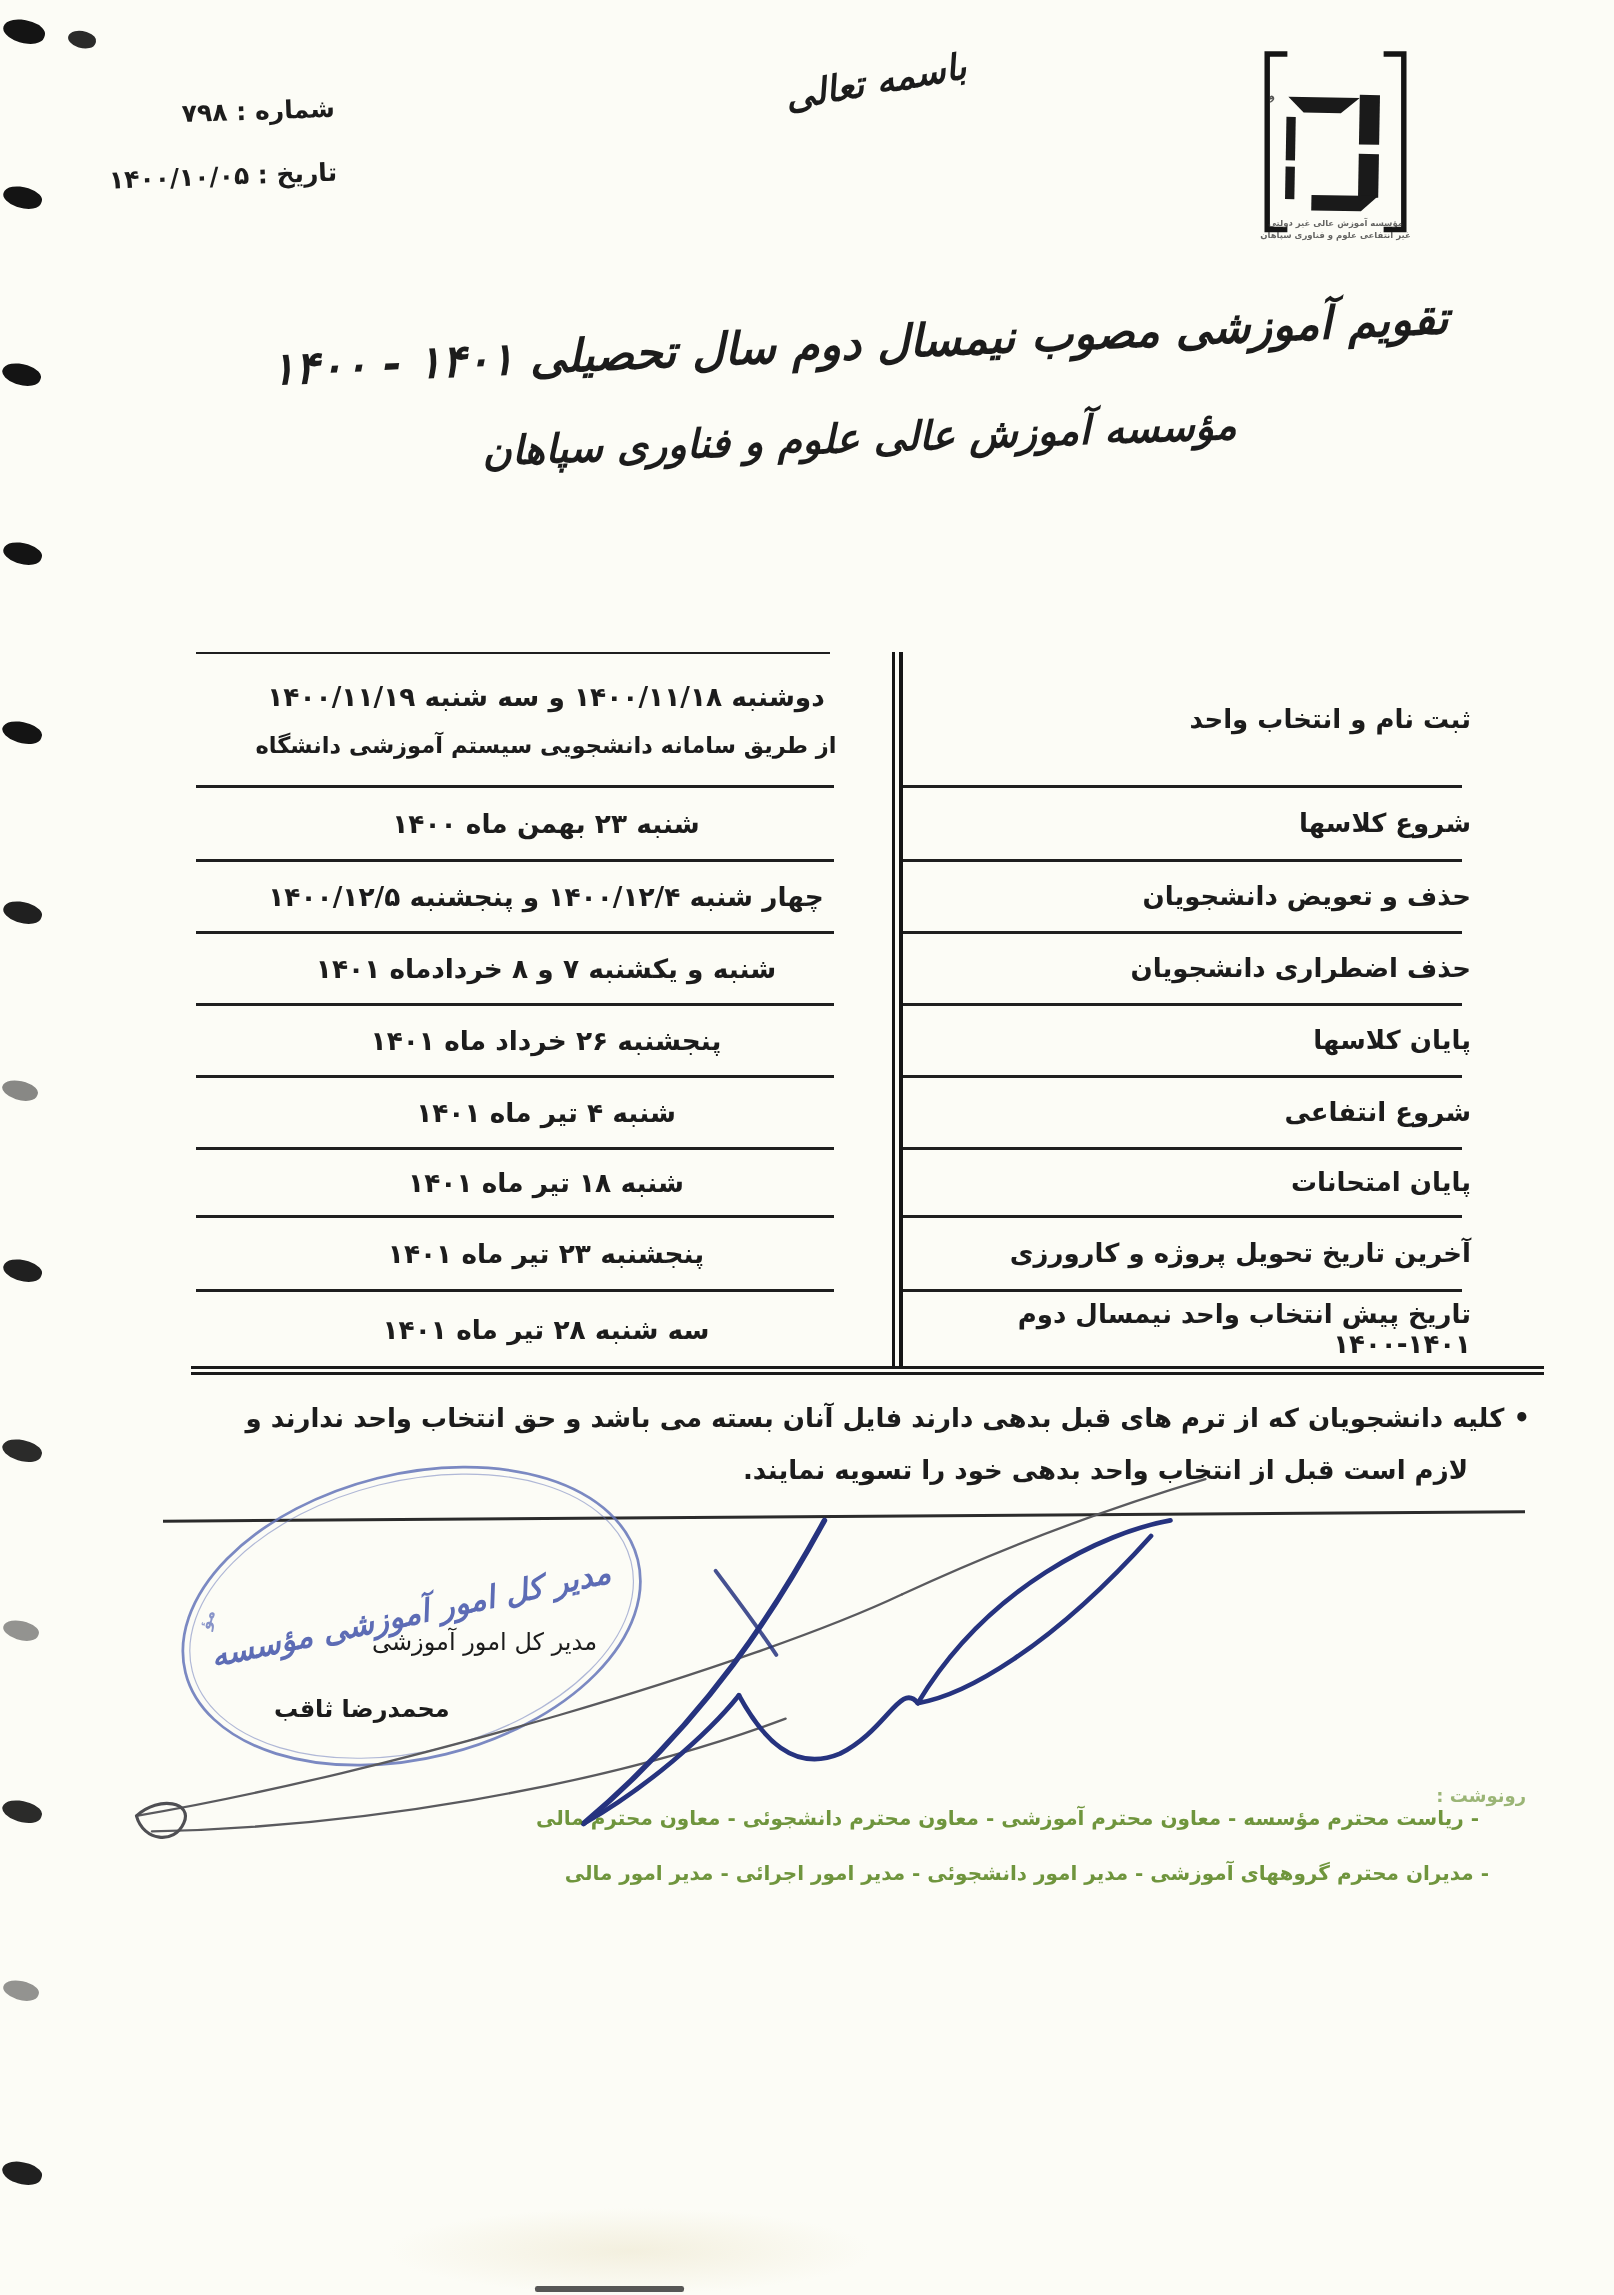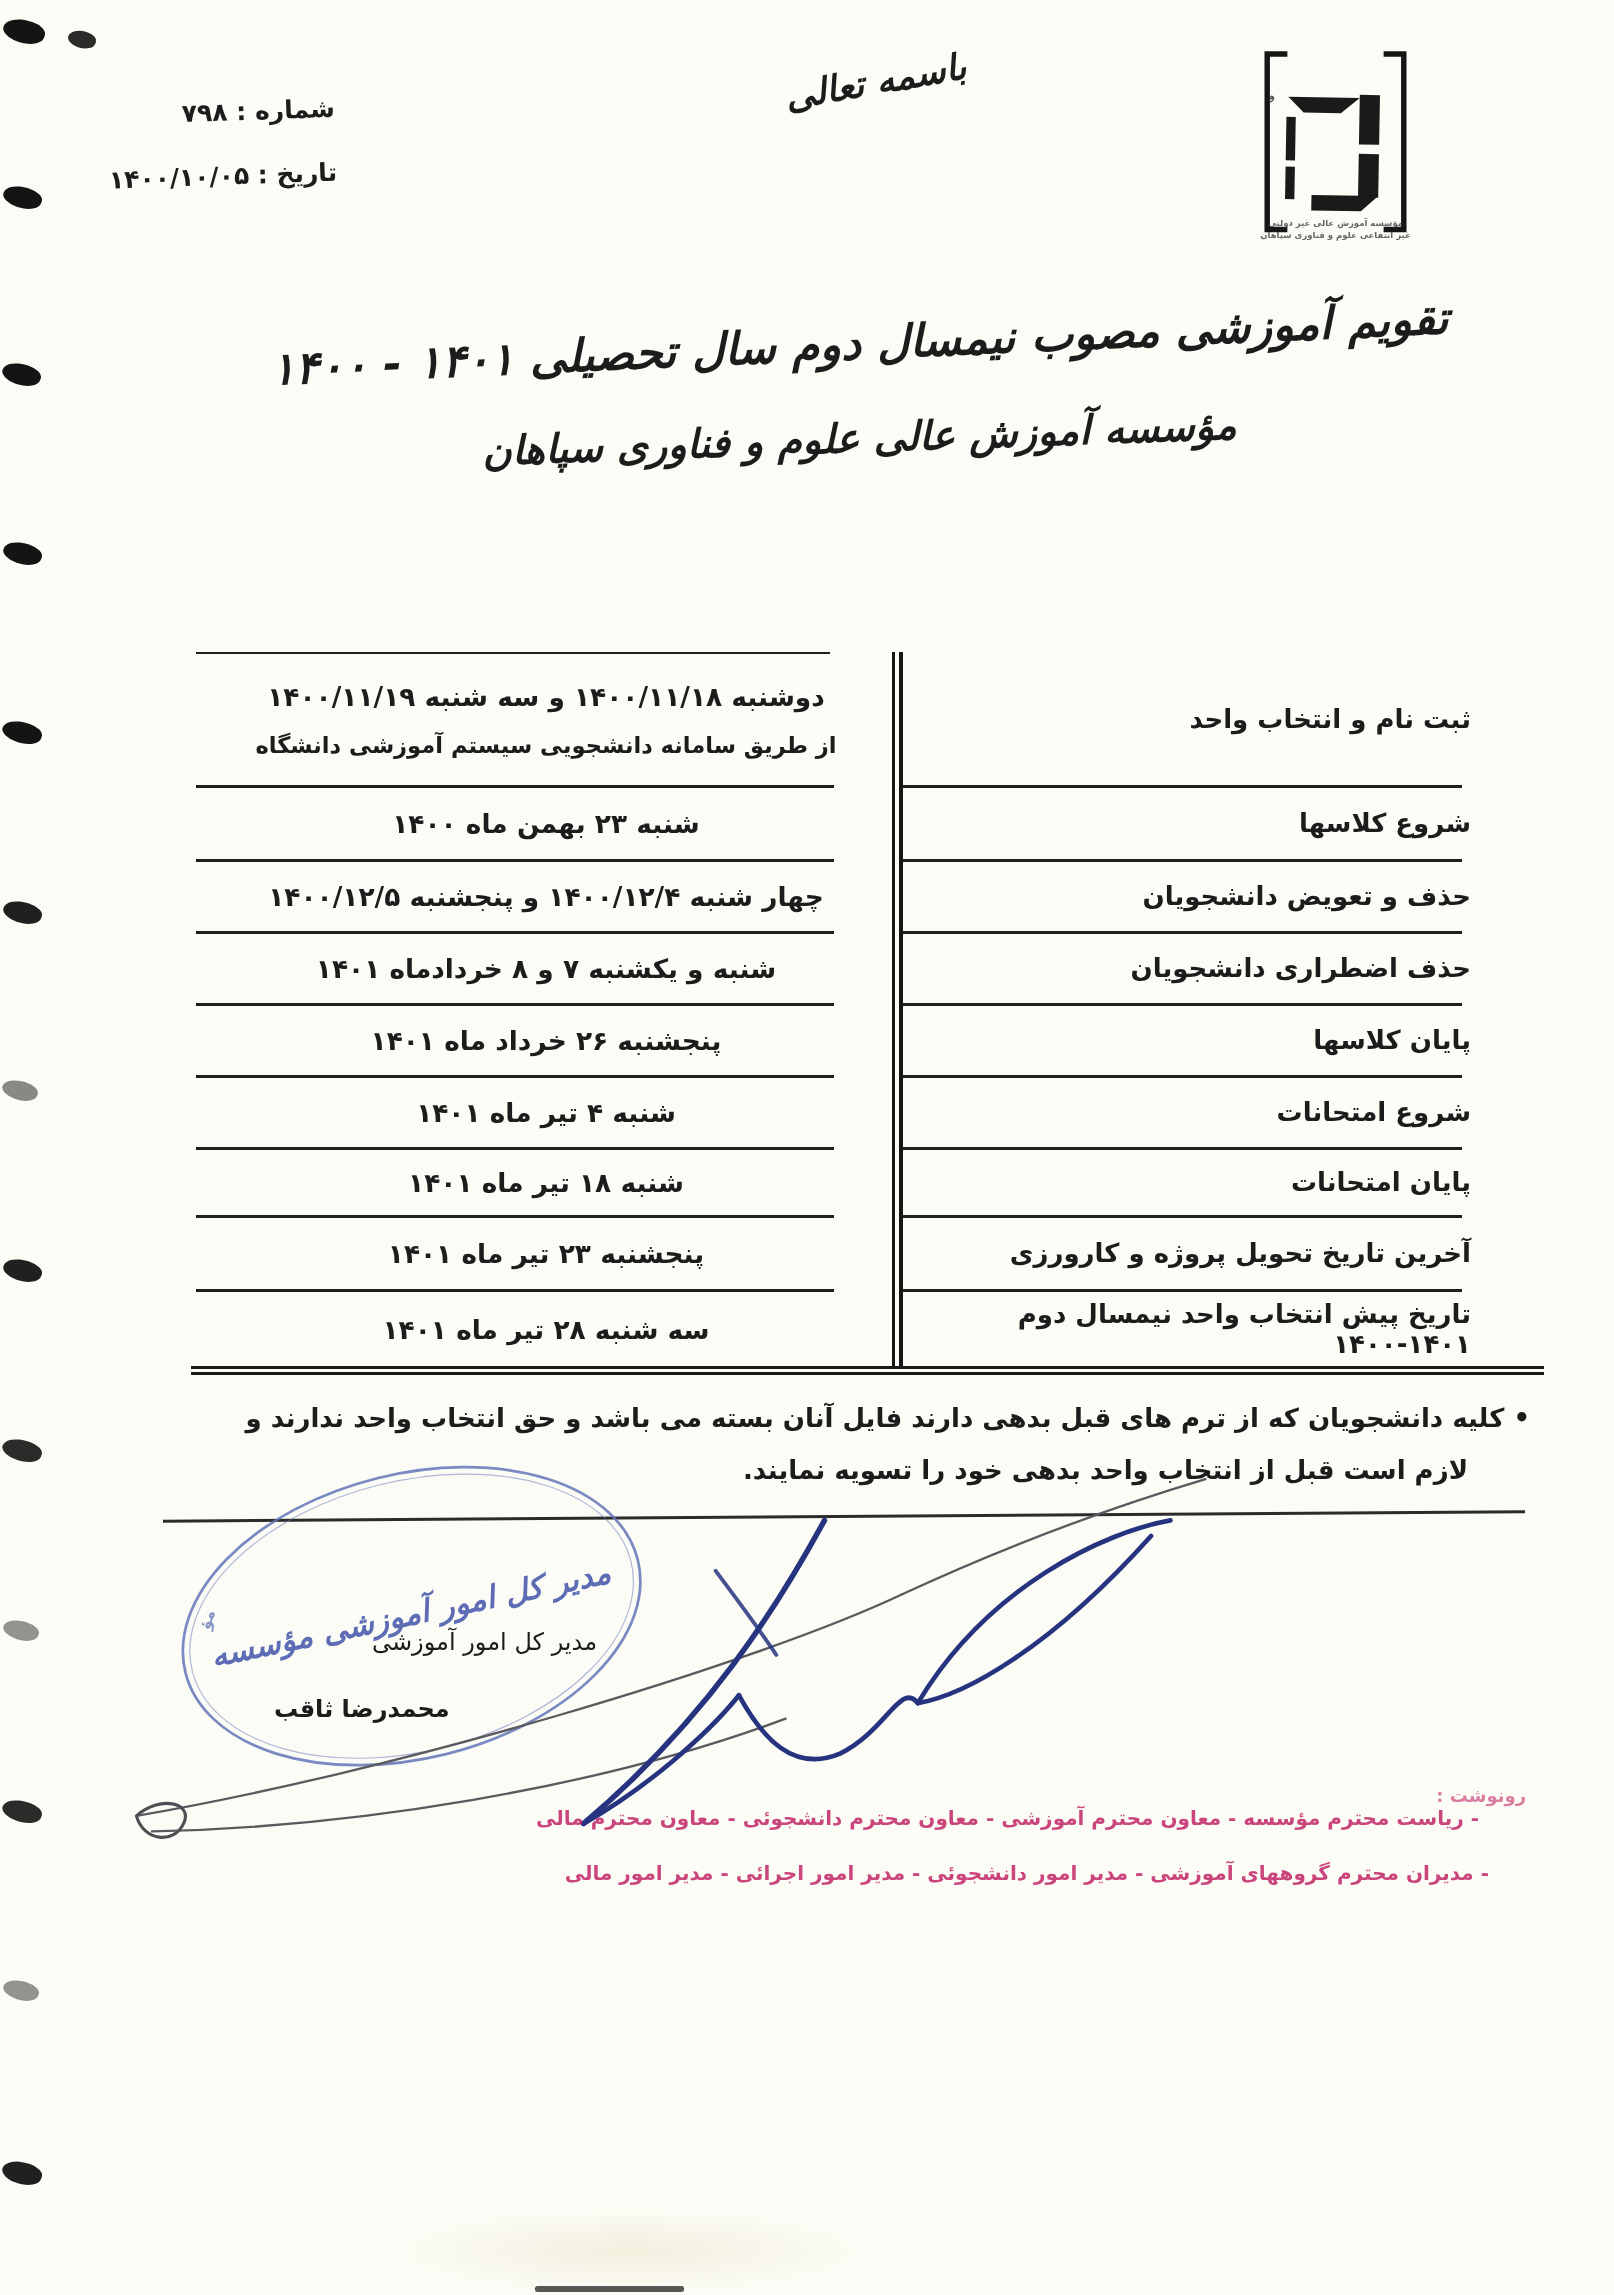--- a/index.html
+++ b/index.html
@@ -65,21 +65,21 @@
   .note-line2{margin-top:17px;margin-left:0;padding-right:76px;}
   .note-bottom-line{left:163px;top:1515px;width:1362px;height:3.1px;
     background:#2b2b2b;transform:rotate(-0.4deg);}
 
   
   .role-text{left:372px;top:1628px;font-size:24px;font-weight:normal;}
   .name-text{left:274px;top:1695px;font-size:24px;font-weight:bold;}
 
   
   .cc-block{left:482px;top:1785px;width:1081px;text-align:right;
-    color:#be185d;font-weight:bold;}
+    color:#4d7c0f;font-weight:bold;}
   .cc-heading{font-size:18px;padding-left:0;padding-right:37px;
     opacity:.55;filter:blur(0.4px);}
   .cc-line1{font-size:20px;padding-right:84px;
     opacity:.8;filter:blur(0.5px);}
   .cc-line2{font-size:20px;margin-top:31px;padding-right:74px;
     opacity:.8;filter:blur(0.5px);}
 
   .bottom-bar{left:535px;top:2286px;width:149px;height:6.2px;
     background:#3a3a3a;opacity:.85;border-radius:2.3px;}
   .bottom-blotch{left:389px;top:2208px;width:482px;height:86px;
@@ -180,21 +180,21 @@
     <div class="t-row" style="height: 72px;">
       <div class="cell label-cell">پایان کلاسها</div>
       <div class="cell divider-cell"></div>
       <div class="cell value-cell">
         <div class="value-main">پنجشنبه ۲۶ خرداد ماه ۱۴۰۱</div>
 
       </div>
     </div>
 
     <div class="t-row" style="height: 72px;">
-      <div class="cell label-cell">شروع امتحانات</div>
+      <div class="cell label-cell">شروع انتفاعی</div>
       <div class="cell divider-cell"></div>
       <div class="cell value-cell">
         <div class="value-main">شنبه ۴ تیر ماه ۱۴۰۱</div>
 
       </div>
     </div>
 
     <div class="t-row" style="height: 68px;">
       <div class="cell label-cell">پایان امتحانات</div>
       <div class="cell divider-cell"></div>

